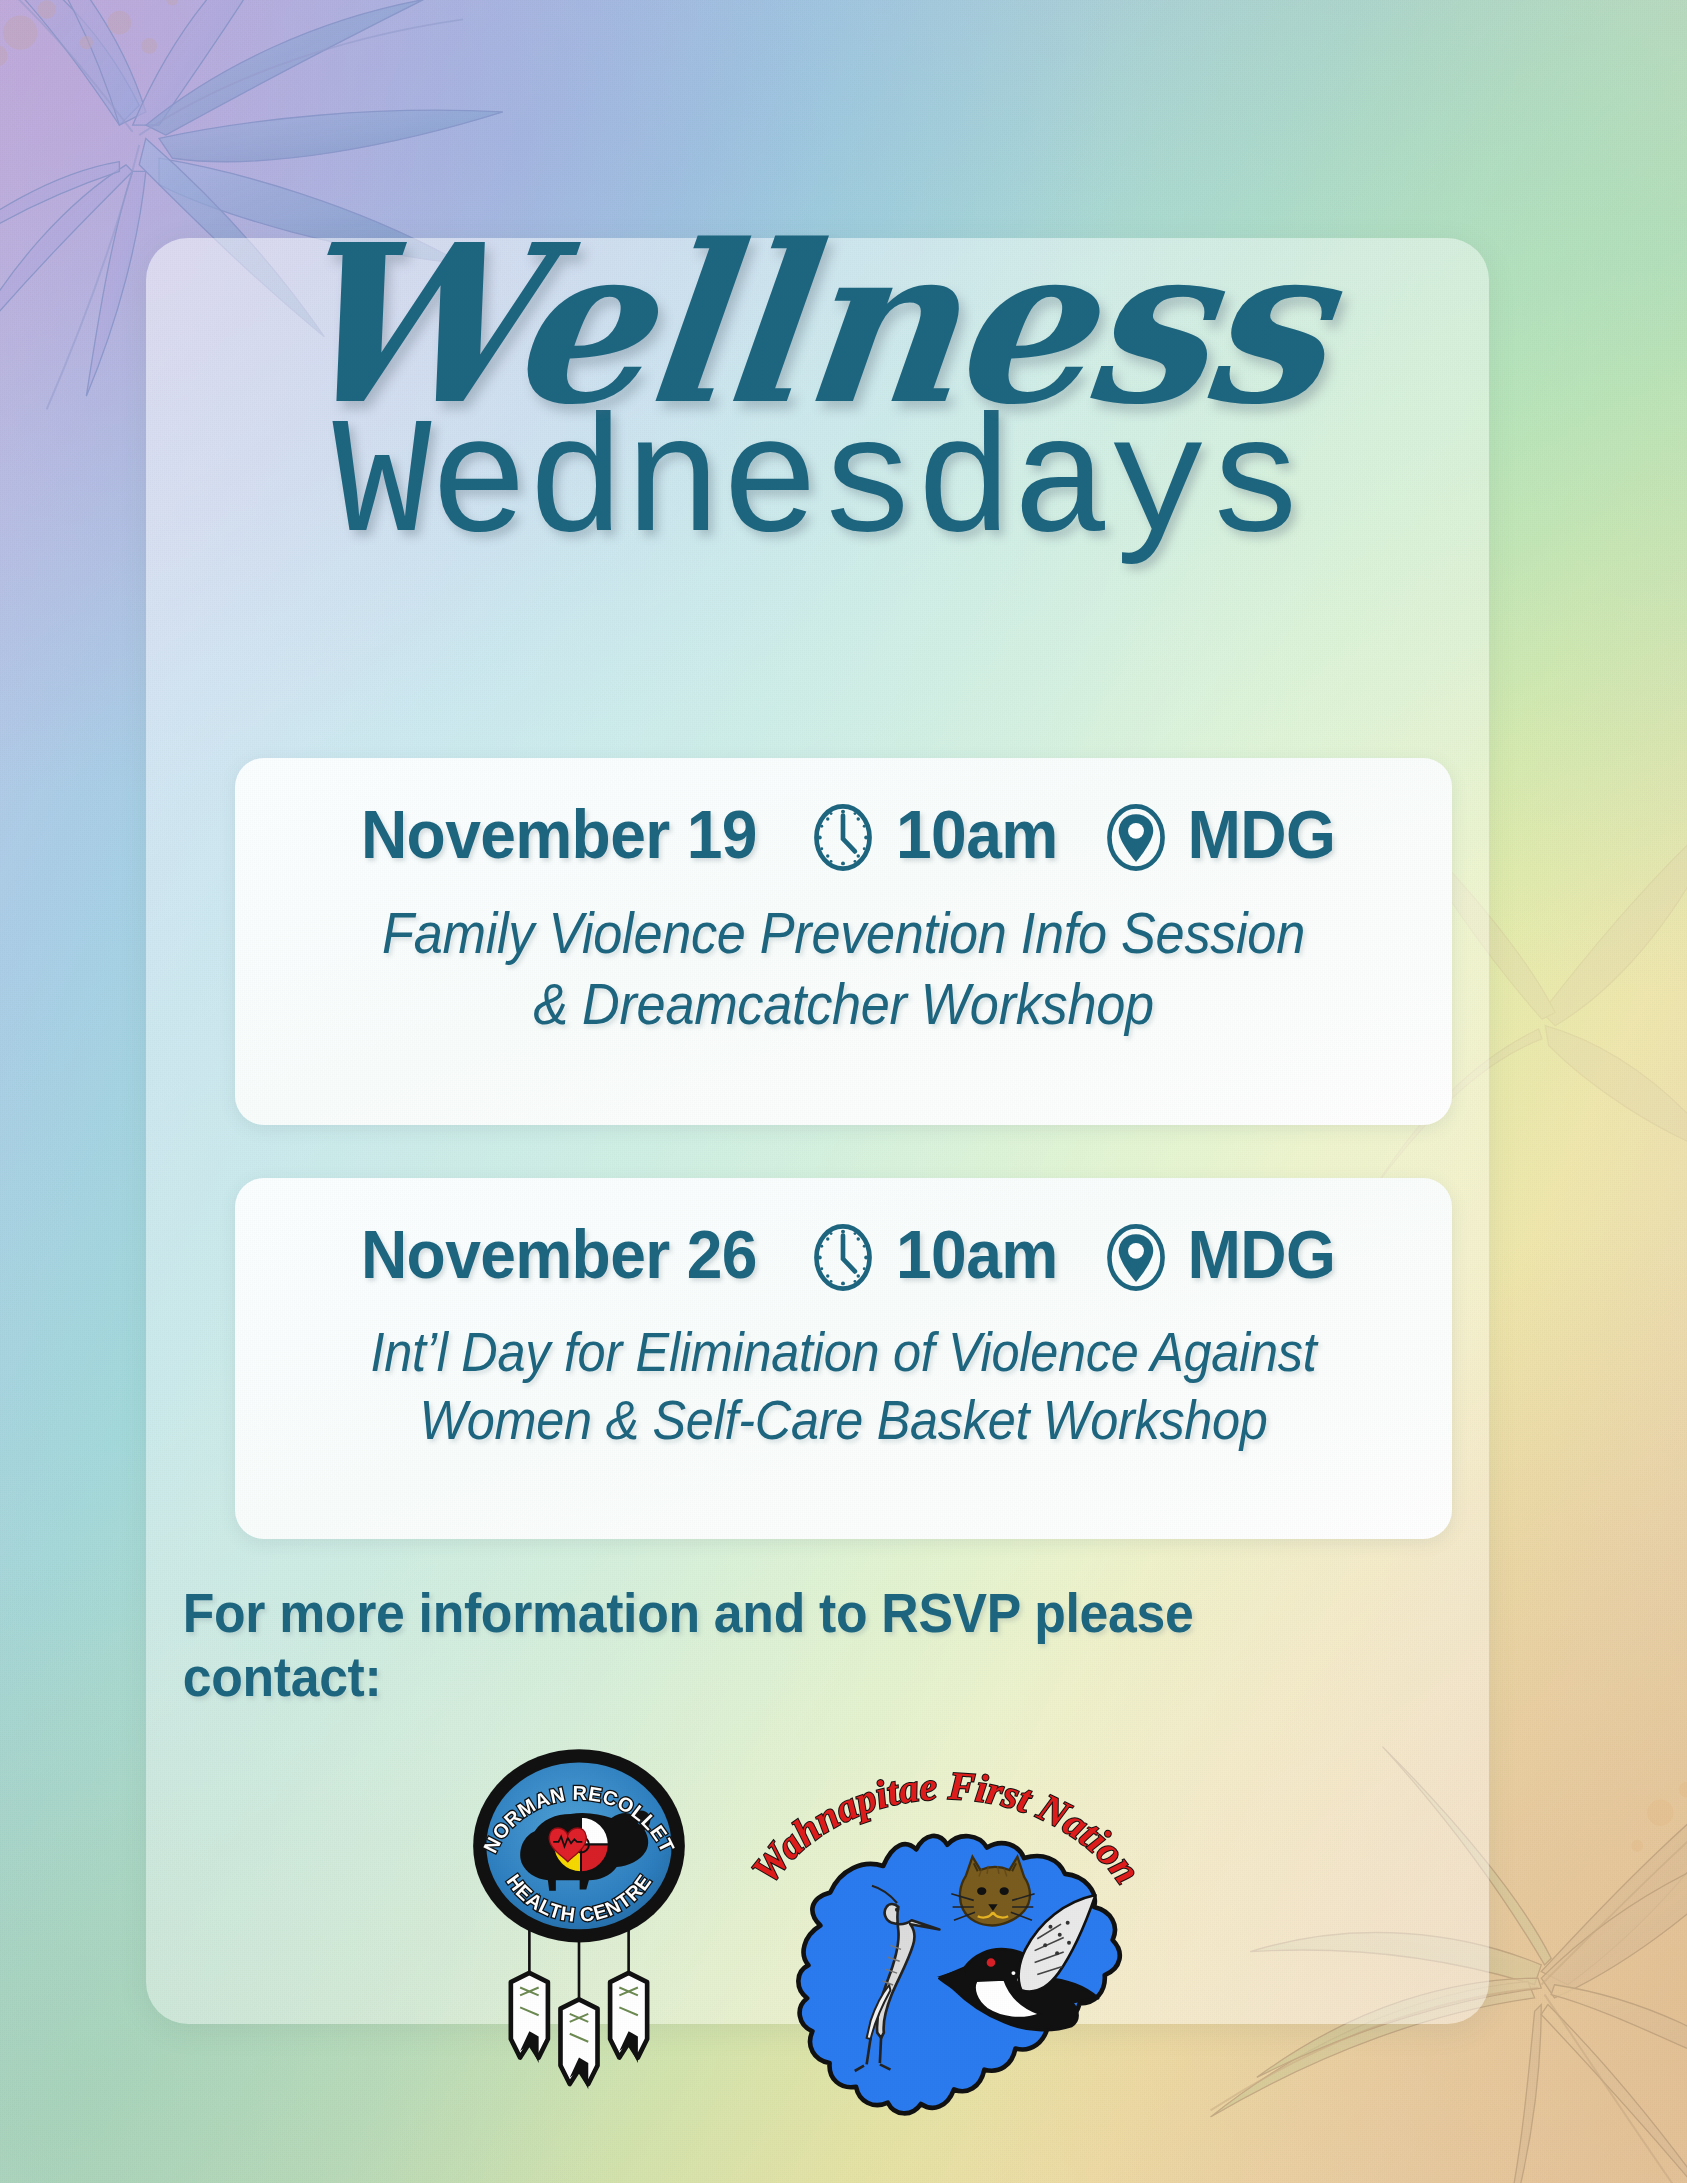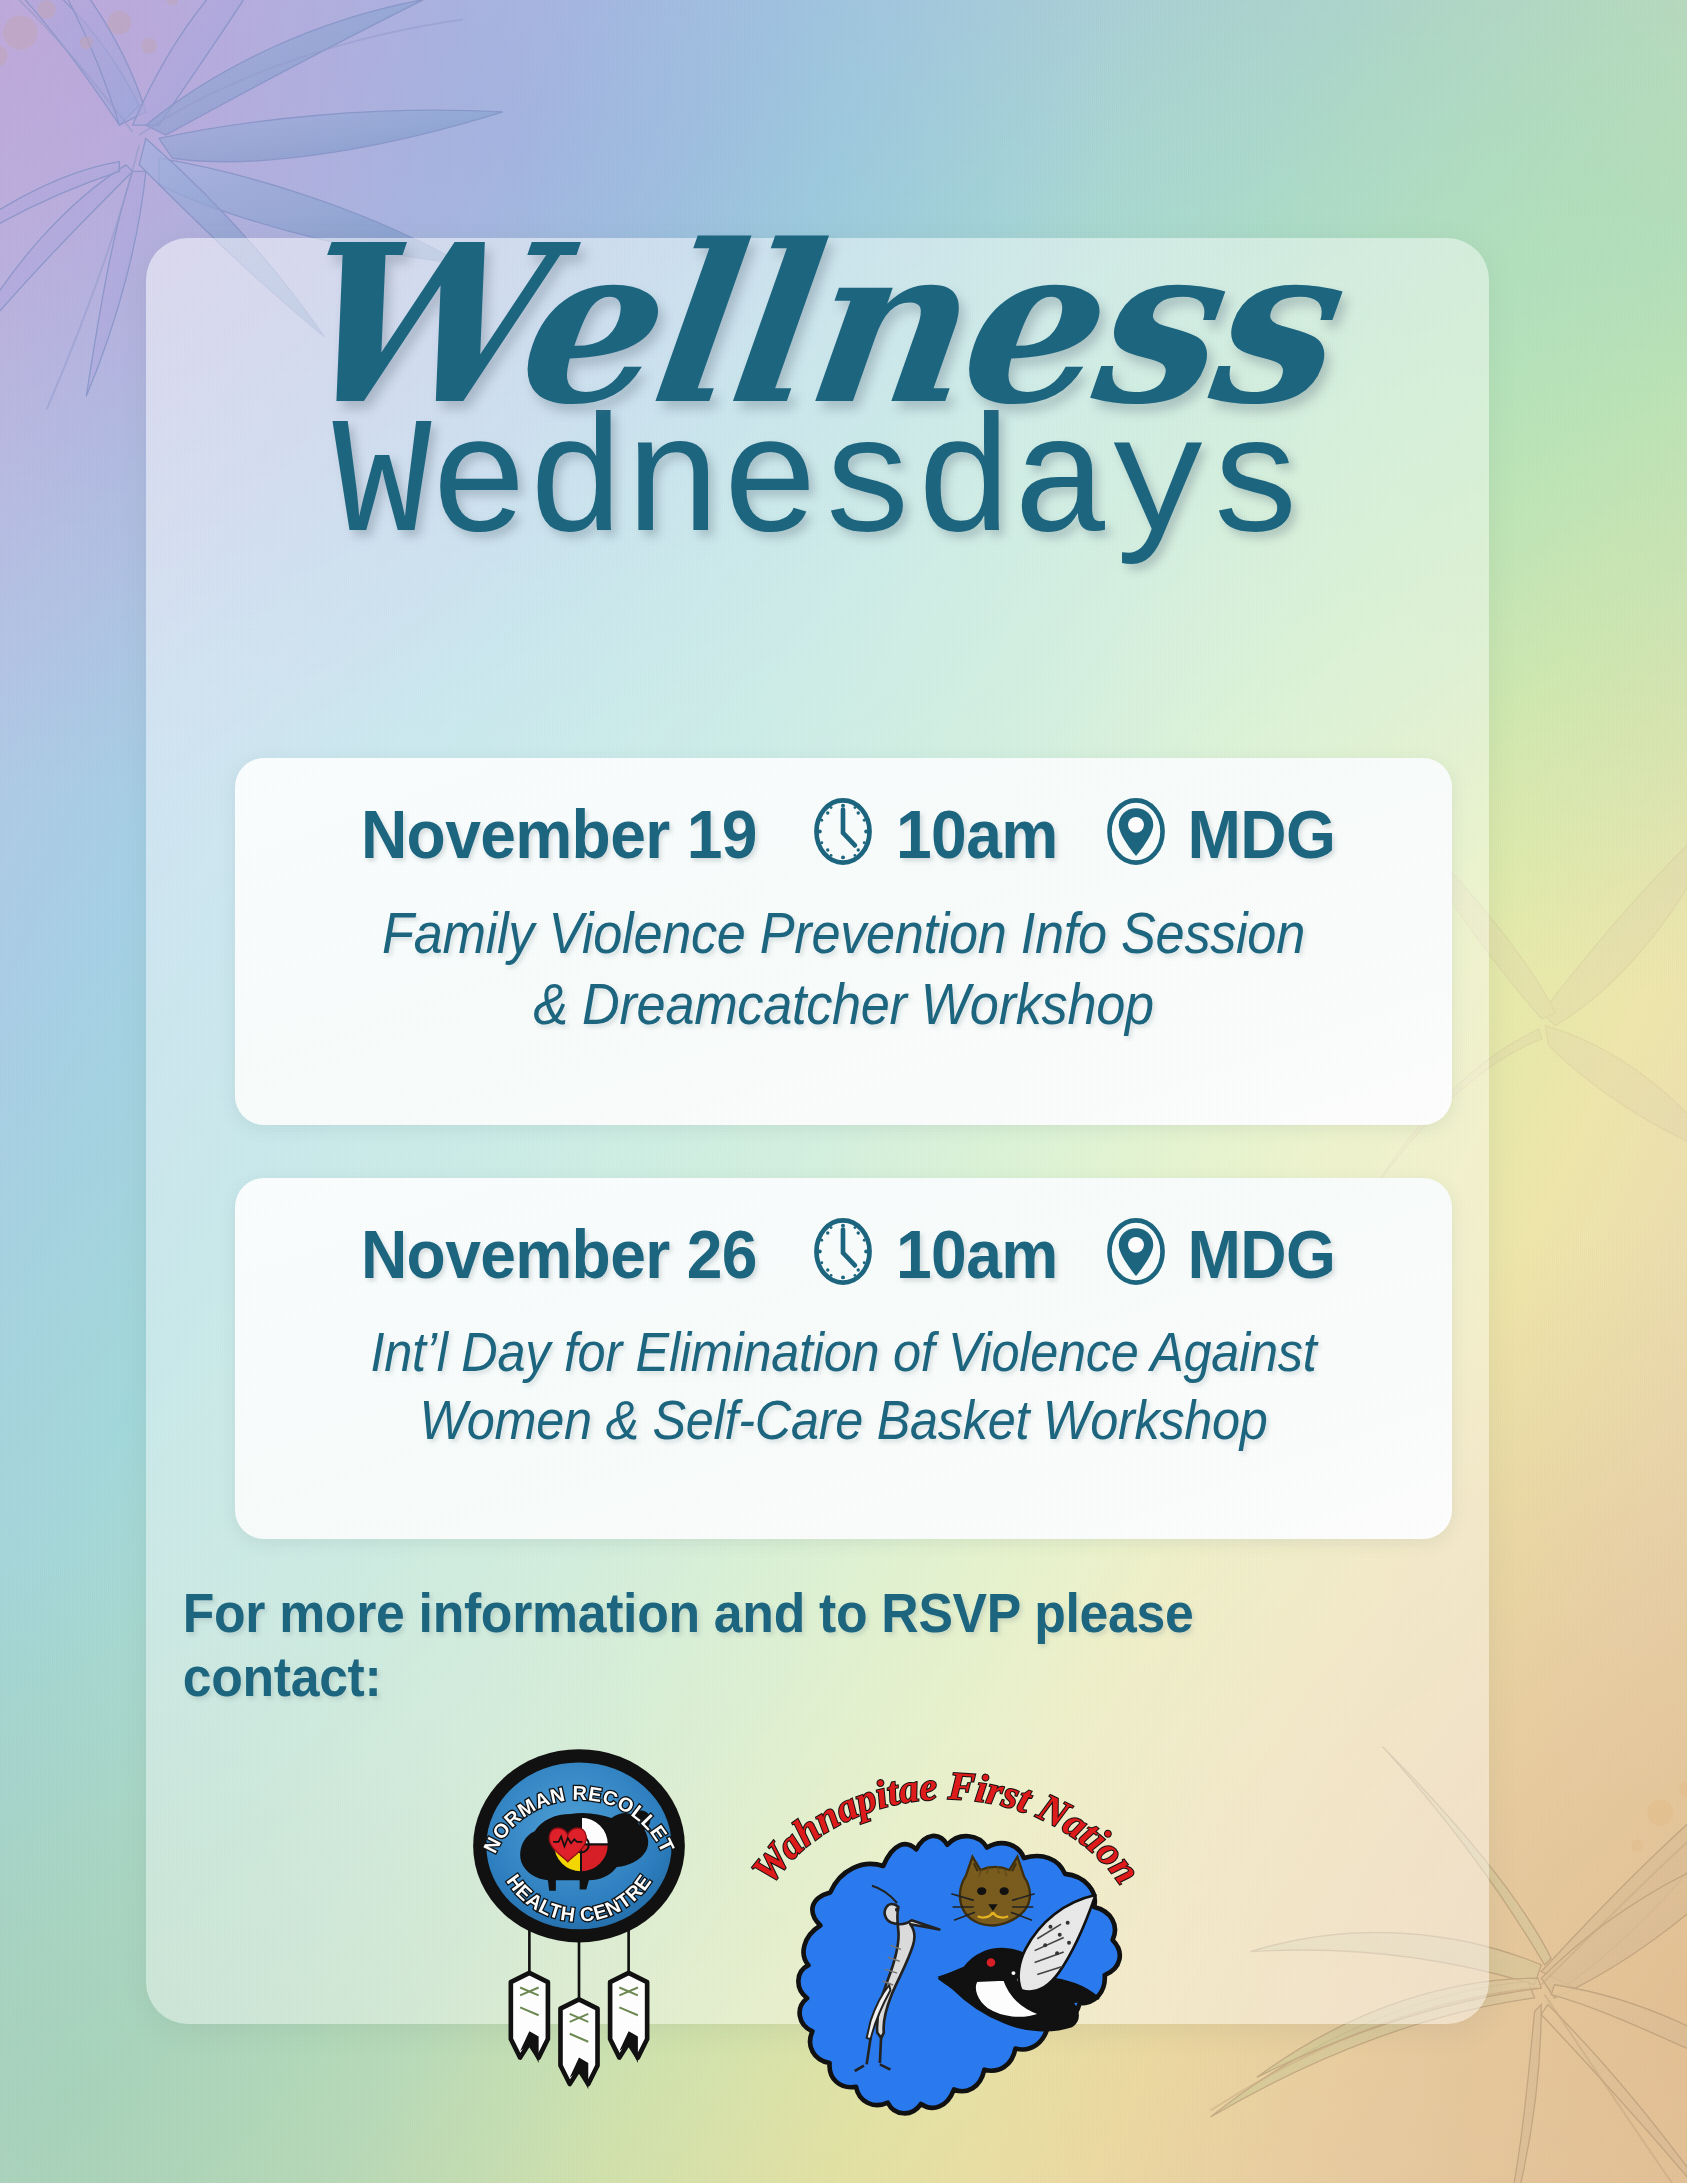--- a/index.html
+++ b/index.html
@@ -92,21 +92,21 @@
   .evcard{
     position:absolute;left:235px;width:1217px;
     border-radius:29px;
     background:linear-gradient(160deg,#fbfeff 0%,#f8fcfb 45%,#fdfefd 100%);
     box-shadow:0 4px 17px rgba(60,90,95,.10);
   }
   #card1{top:758px;height:367px;}
   #card2{top:1178px;height:361px;}
 
   .ev-head{
-    display:flex;align-items:flex-start;justify-content:center;
+    display:flex;align-items:flex-end;justify-content:center;
     gap:14.6px;padding-top:37px;
   }
   .ev-date{
     font-family:"Liberation Sans", sans-serif;
     font-weight:700;font-size:69px;color:#1d6680;
     letter-spacing:-0.7px;white-space:nowrap;
     transform:scaleX(.93);
     text-shadow:2.6px 2.6px 4.6px rgba(110,130,140,.25);
   }
   .ev-time,.ev-loc{

